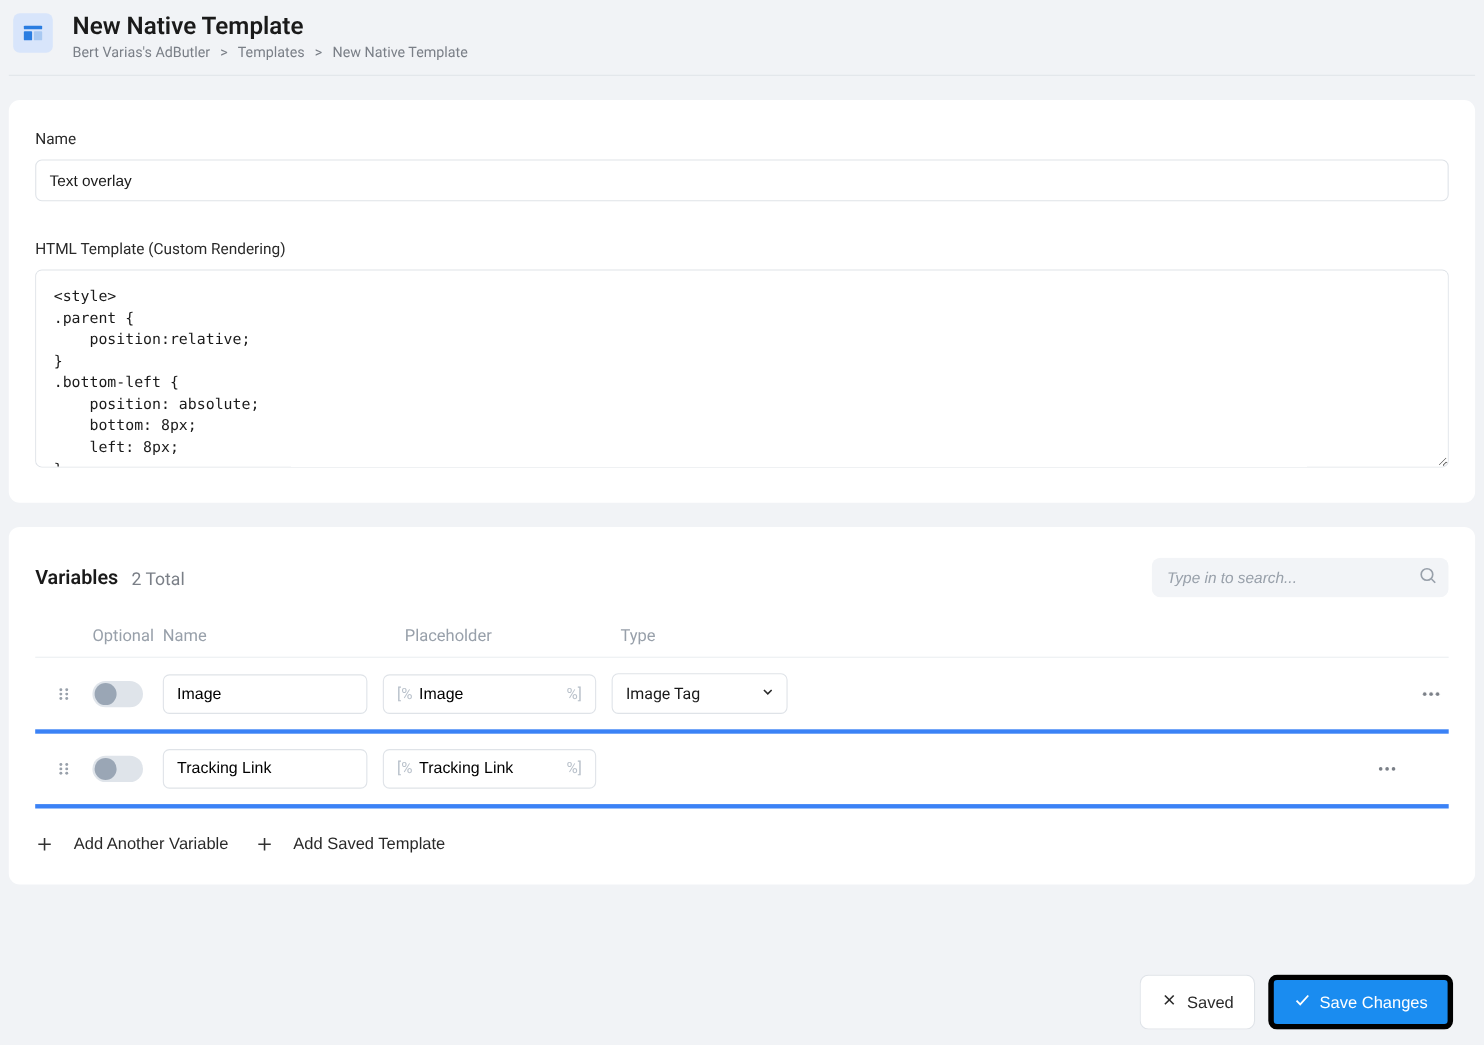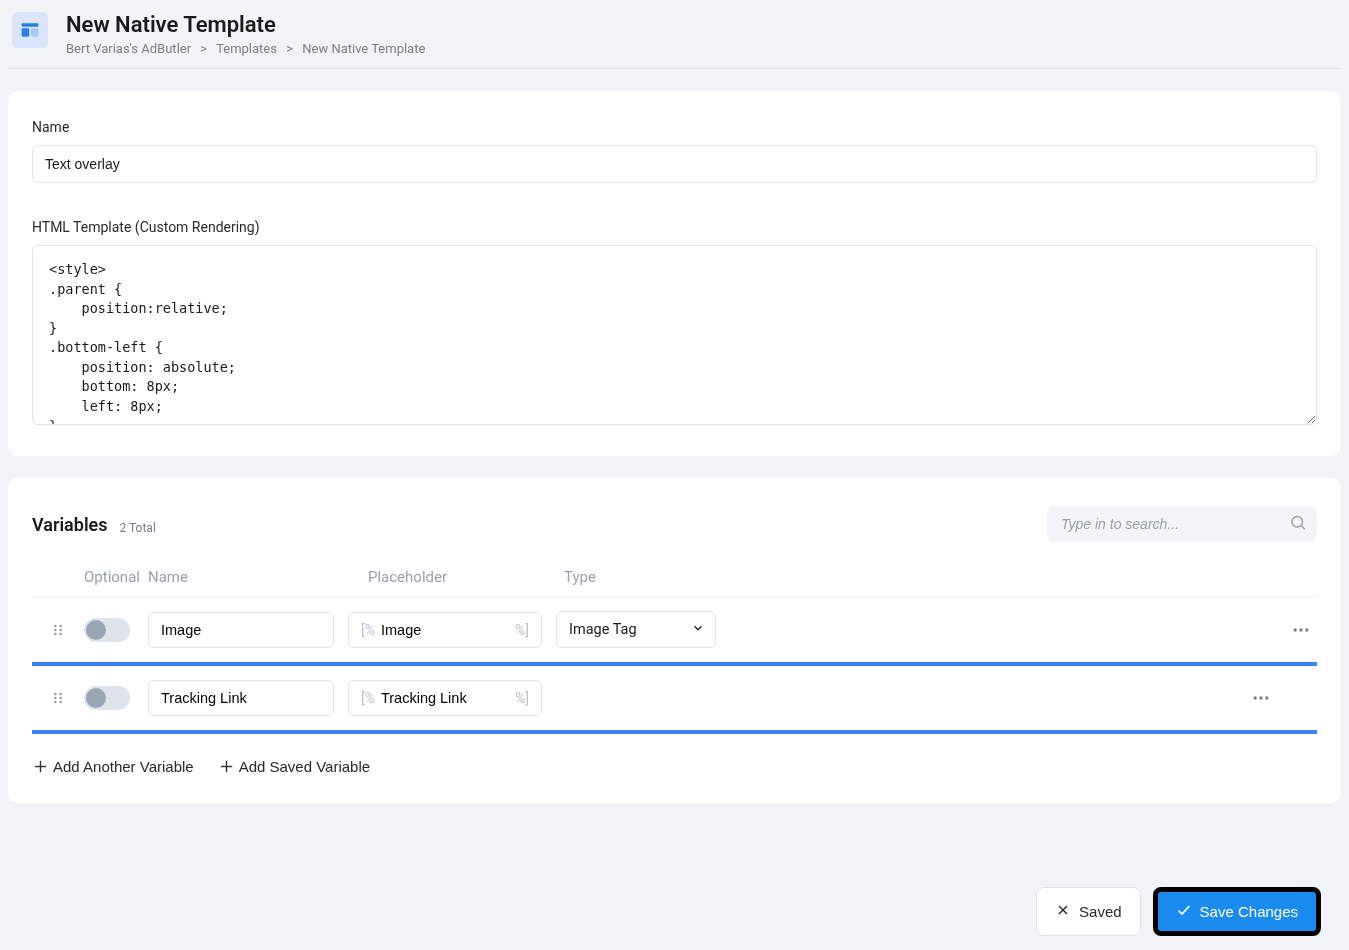--- a/index.html
+++ b/index.html
@@ -38,21 +38,21 @@
   .code-area {
     width: 100%; min-height: 180px; padding: 14px 16px; border: 1px solid #dfe3e8; border-radius: 6px;
     font-family: ui-monospace, SFMono-Regular, Menlo, Consolas, monospace; font-size: 13.5px;
     background:#fff; resize: both; line-height:1.45; color:#1a1a1a;
   }
 
   
   .vars-header { display:flex; align-items:center; justify-content:space-between; margin-bottom:18px; flex-wrap:wrap; gap:12px; }
   .vars-title-wrap { display:flex; align-items:flex-end; gap:12px; }
   .vars-title { margin:0; font-size:18px; font-weight:600; }
-  .vars-count { color:#7a7f87; font-size:12px; }
+  .vars-count { color:#7a7f87; font-size:16px; }
   .search-wrap { position:relative; width:270px; }
   .search-input {
     width:100%; background:#f2f4f7; border:none; border-radius:8px; padding:10px 36px 10px 14px;
     font-size:14px; font-style:italic; color:#a16207;
   }
   .search-input::placeholder { color:#98a0aa; font-style:italic; }
   .search-icon { position:absolute; right:10px; top:50%; transform:translateY(-50%); color:#98a0aa; }
 
   .col-headers { display:grid; grid-template-columns: 52px 64px 200px 208px 160px 1fr 40px; gap:0; padding: 8px 0 10px 0; color:#98a0aa; font-size:15px; }
   .col-headers .ch-opt { grid-column:2; }
@@ -70,21 +70,21 @@
     border:1px solid #dfe3e8; border-radius:6px; padding:9px 12px; font-size:14.5px; background:#fff; width: calc(100% - 14px);
   }
   .ph-cell { display:flex; align-items:center; border:1px solid #dfe3e8; border-radius:6px; padding:0 10px; margin-right:14px; background:#fff; }
   .ph-bracket { color:#b8c0ca; font-size:14px; padding:0 2px; }
   .ph-input { border:none; padding:9px 4px; font-size:14.5px; flex:1; min-width:0; background:transparent; }
   .type-select { border:1px solid #dfe3e8; border-radius:6px; padding:9px 34px 9px 12px; font-size:14.5px; background:#fff; cursor:pointer; position:relative; display:flex; align-items:center; min-width:146px; }
   .type-select .chev { position:absolute; right:10px; top:50%; transform:translateY(-50%); color:#2a2a2a; }
   .row-menu { color:#7a7f87; display:flex; justify-content:flex-end; padding-right:6px; cursor:pointer; }
 
   .add-row { display:flex; gap:24px; padding-top:24px; font-size:15px; }
-  .add-btn { display:flex; align-items:flex-start; gap:4px; color:#2a2a2a; background:none; border:none; cursor:pointer; font-size:15px; padding:0; }
+  .add-btn { display:flex; align-items:flex-start; gap:18px; color:#2a2a2a; background:none; border:none; cursor:pointer; font-size:15px; padding:0; }
   .add-btn .plus-icon { display:inline-flex; color:#333; }
 
   
   .footer-actions { position:fixed; right:28px; bottom:14px; display:flex; gap:12px; }
   .btn { border-radius:8px; padding:10px 18px; font-size:15px; font-weight:500; cursor:pointer; display:flex; align-items:center; gap:8px; }
   .btn-secondary { background:#fff; border:1px solid #dfe3e8; color:#2a2a2a; }
   .btn-primary { background:#1a8cf0; border:5px solid #000000; color:#fff; }
   .btn svg { width:16px; height:16px; }
 </style>
 </head>
@@ -237,21 +237,21 @@
         </span>
         <span>Add Another Variable</span>
       </button>
       <button class="add-btn">
         <span class="plus-icon">
           <svg width="17" height="17" viewBox="0 0 24 24" fill="none" stroke="currentColor" stroke-width="2">
               <line x1="12" y1="4" x2="12" y2="20"></line>
               <line x1="4" y1="12" x2="20" y2="12"></line>
             </svg>
         </span>
-        <span>Add Saved Variable</span>
+        <span>Add Saved Template</span>
       </button>
     </div>
 
   </div>
 
 </div>
 
 <div class="footer-actions">
   <button class="btn btn-secondary">
     <span>

